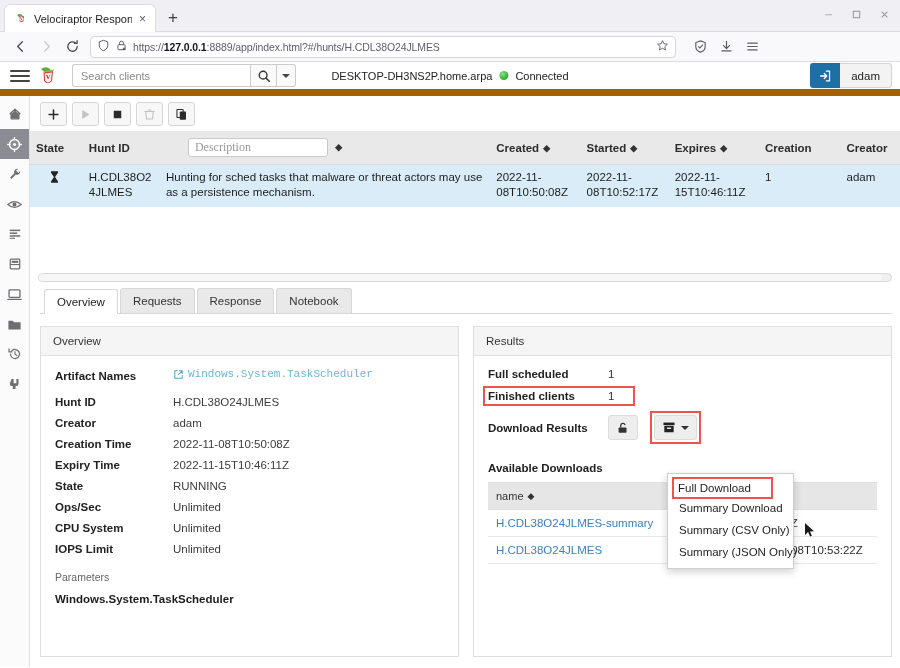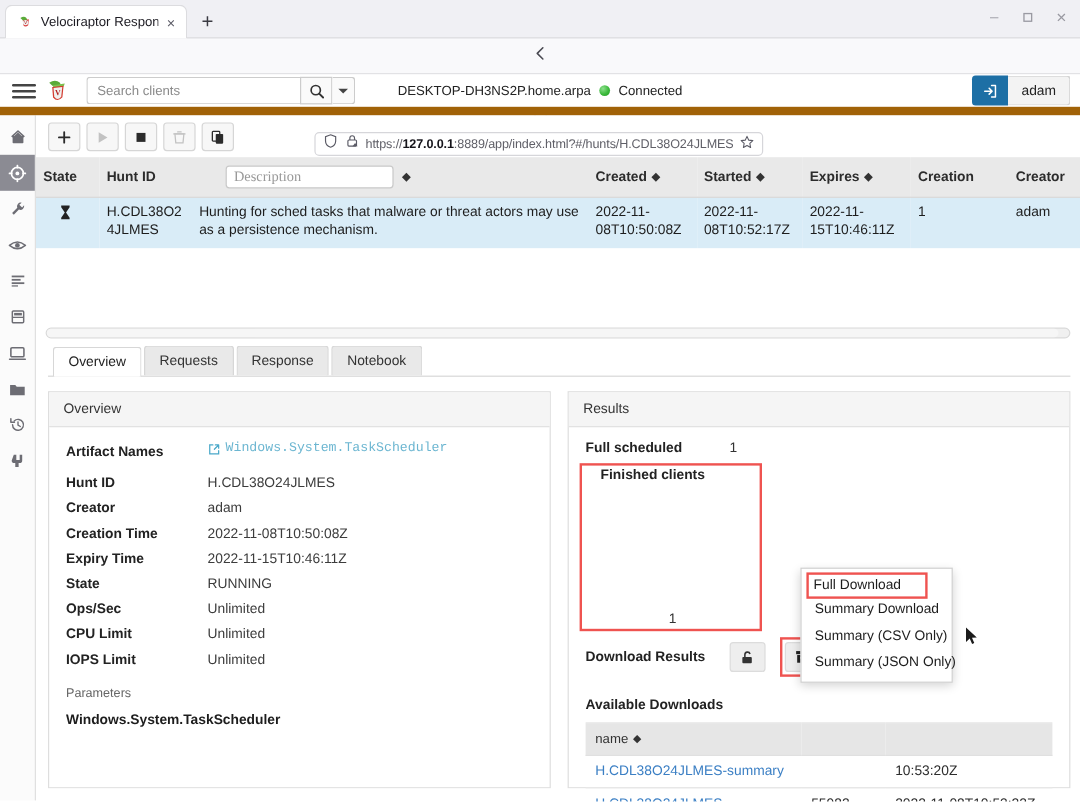--- a/index.html
+++ b/index.html
@@ -39,21 +39,21 @@
   }
   .win-btn {
     width: 20px; height: 18px; display:flex; align-items:center; justify-content:center;
     font-size: 11px; color: #b4b4bb; cursor: pointer;
   }
   .win-btn svg { display:block; }
 
   .browser-navbar {
     height: 30px; background: #f9f9fb;
     display: flex; align-items: center; gap: 2px;
-    padding: 0 8px; border-bottom: 1px solid #dcdcdf; flex-direction: column;
+    padding: 0 8px; border-bottom: 1px solid #dcdcdf;
   }
   .nav-ico {
     width: 24px; height: 24px; display: flex; align-items: center; justify-content: center;
     color: #4a4a52; cursor: pointer; border-radius: 4px; flex: 0 0 auto;
   }
   .nav-ico.disabled { color: #c9c9cf; }
   .urlbar {
     flex: 1; height: 22px; background: #fff; border: 1px solid #d6d6da;
     border-radius: 4px; display: flex; align-items: center;
     margin: 0 6px 0 4px; padding: 0 6px; gap: 5px;
@@ -198,21 +198,20 @@
   .params-value { font-size: 11.5px; color: #1d1d1d; font-weight: bold; }
 
   
   .res-kv { display: flex; font-size: 11.5px; margin-bottom: 8px; align-items: center; }
   .res-kv .k { width: 120px; flex: 0 0 120px; color: #222; font-weight: bold; }
   .res-kv .v { color: #333; }
   .hl-box {
     outline: 2px solid #ef5350; outline-offset: 0;
     padding: 2px 0 2px 0; margin-left: -3px; padding-left: 3px;
     width: 148px;
-    flex-direction: column;
   }
   .dl-row { display: flex; align-items: center; font-size: 11.5px; margin-top: 9px; }
   .dl-row .k { width: 120px; flex: 0 0 120px; color: #222; font-weight: bold; }
   .btn-plain {
     width: 30px; height: 25px; background: #eeeeee; border: 1px solid #dcdcdc;
     border-radius: 3px; display: flex; align-items: center; justify-content: center;
     cursor: pointer; color: #333;
   }
   .dl-btn-wrap { margin-left: 14px; outline: 2px solid #ef5350; padding: 2px; }
   .btn-dl {
@@ -577,21 +576,21 @@
               </div>
               <div class="kv">
                 <span class="k">State</span>
                 <span class="v">RUNNING</span>
               </div>
               <div class="kv">
                 <span class="k">Ops/Sec</span>
                 <span class="v">Unlimited</span>
               </div>
               <div class="kv">
-                <span class="k">CPU Limit</span>
+                <span class="k">CPU System</span>
                 <span class="v">Unlimited</span>
               </div>
               <div class="kv">
                 <span class="k">IOPS Limit</span>
                 <span class="v">Unlimited</span>
               </div>
               <div class="params-label">Parameters</div>
               <div class="params-value">Windows.System.TaskScheduler</div>
             </div>
           </div>

